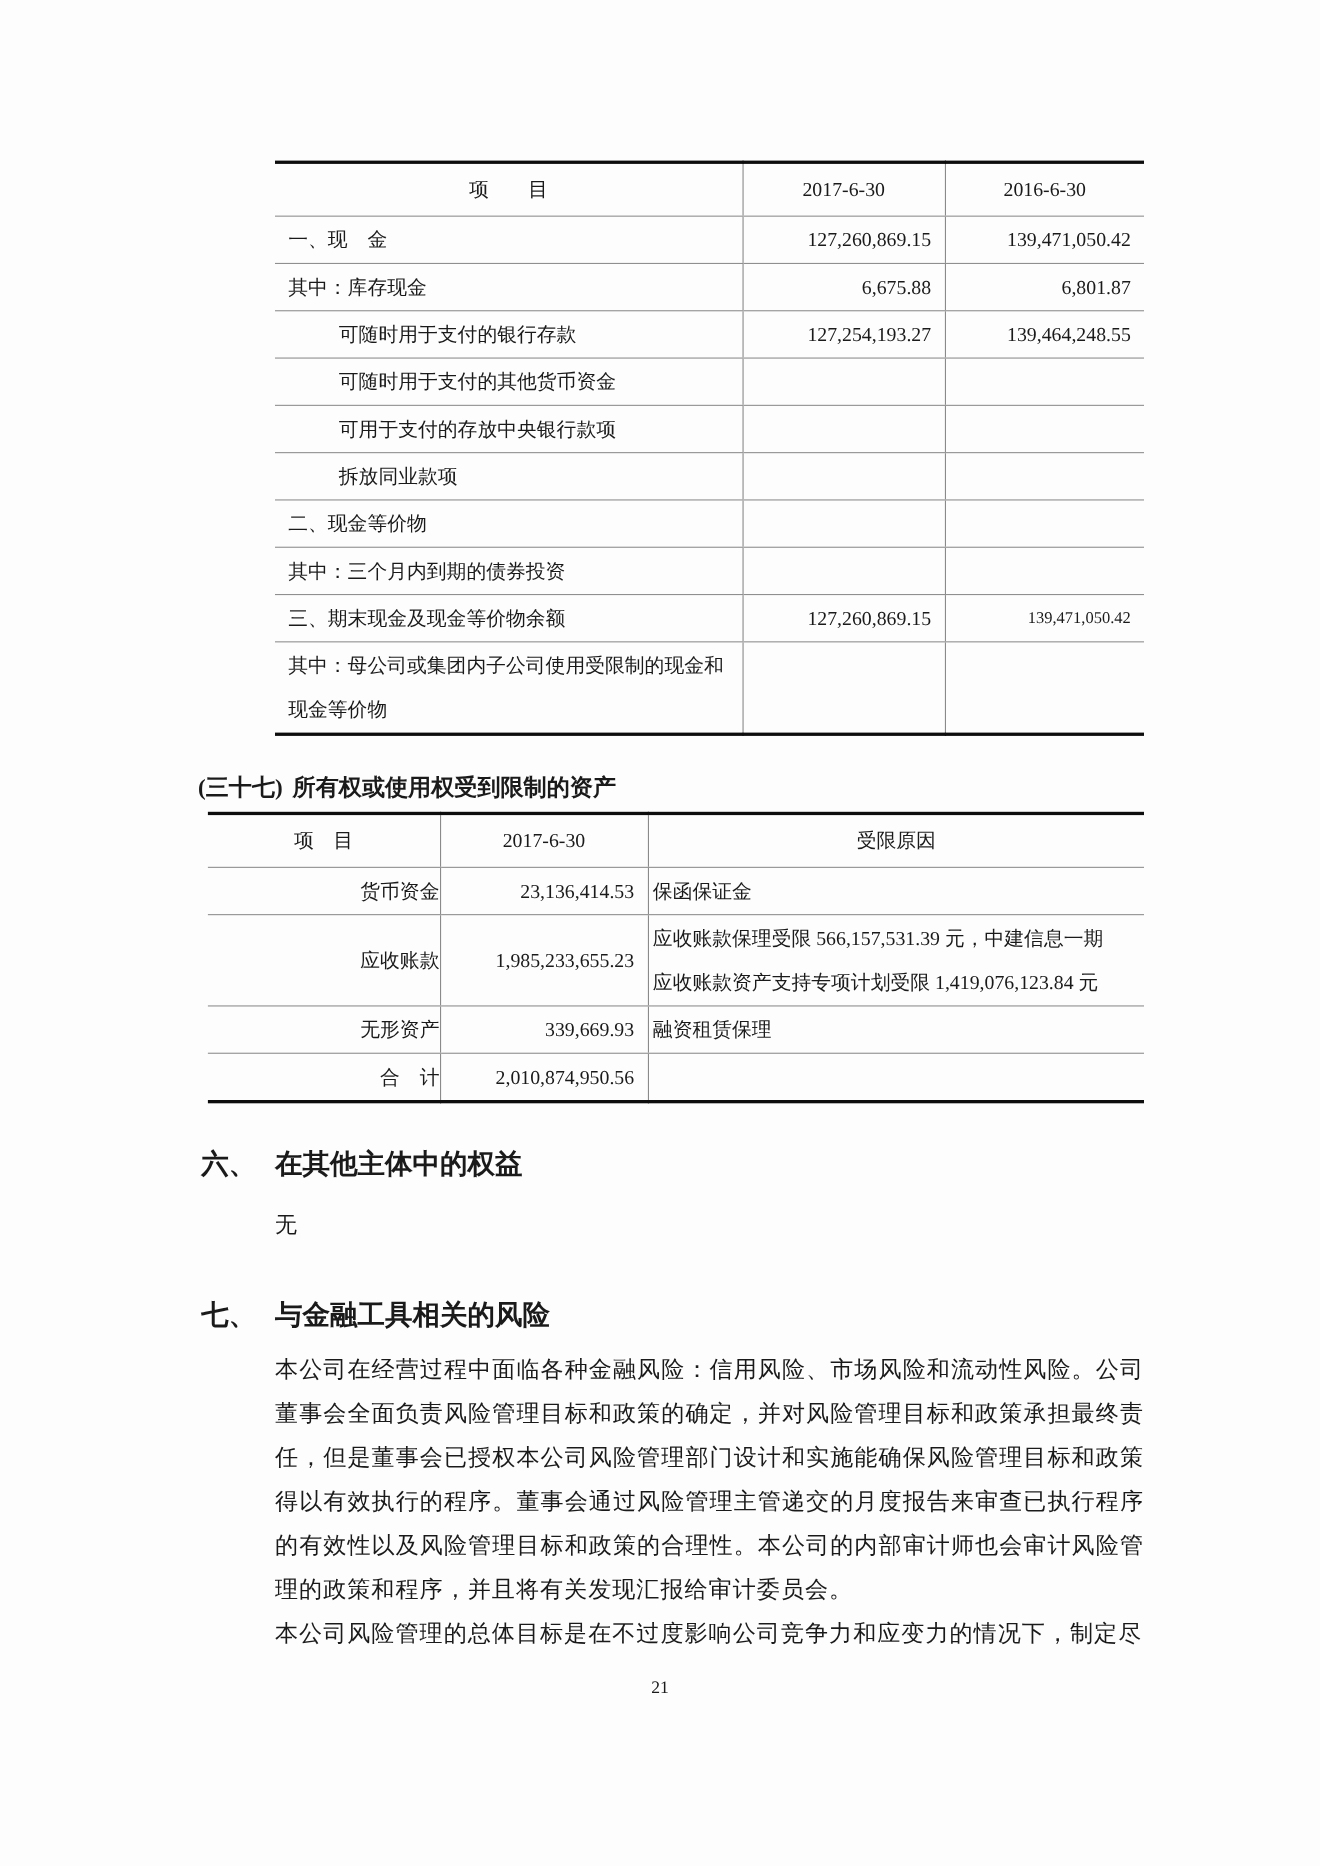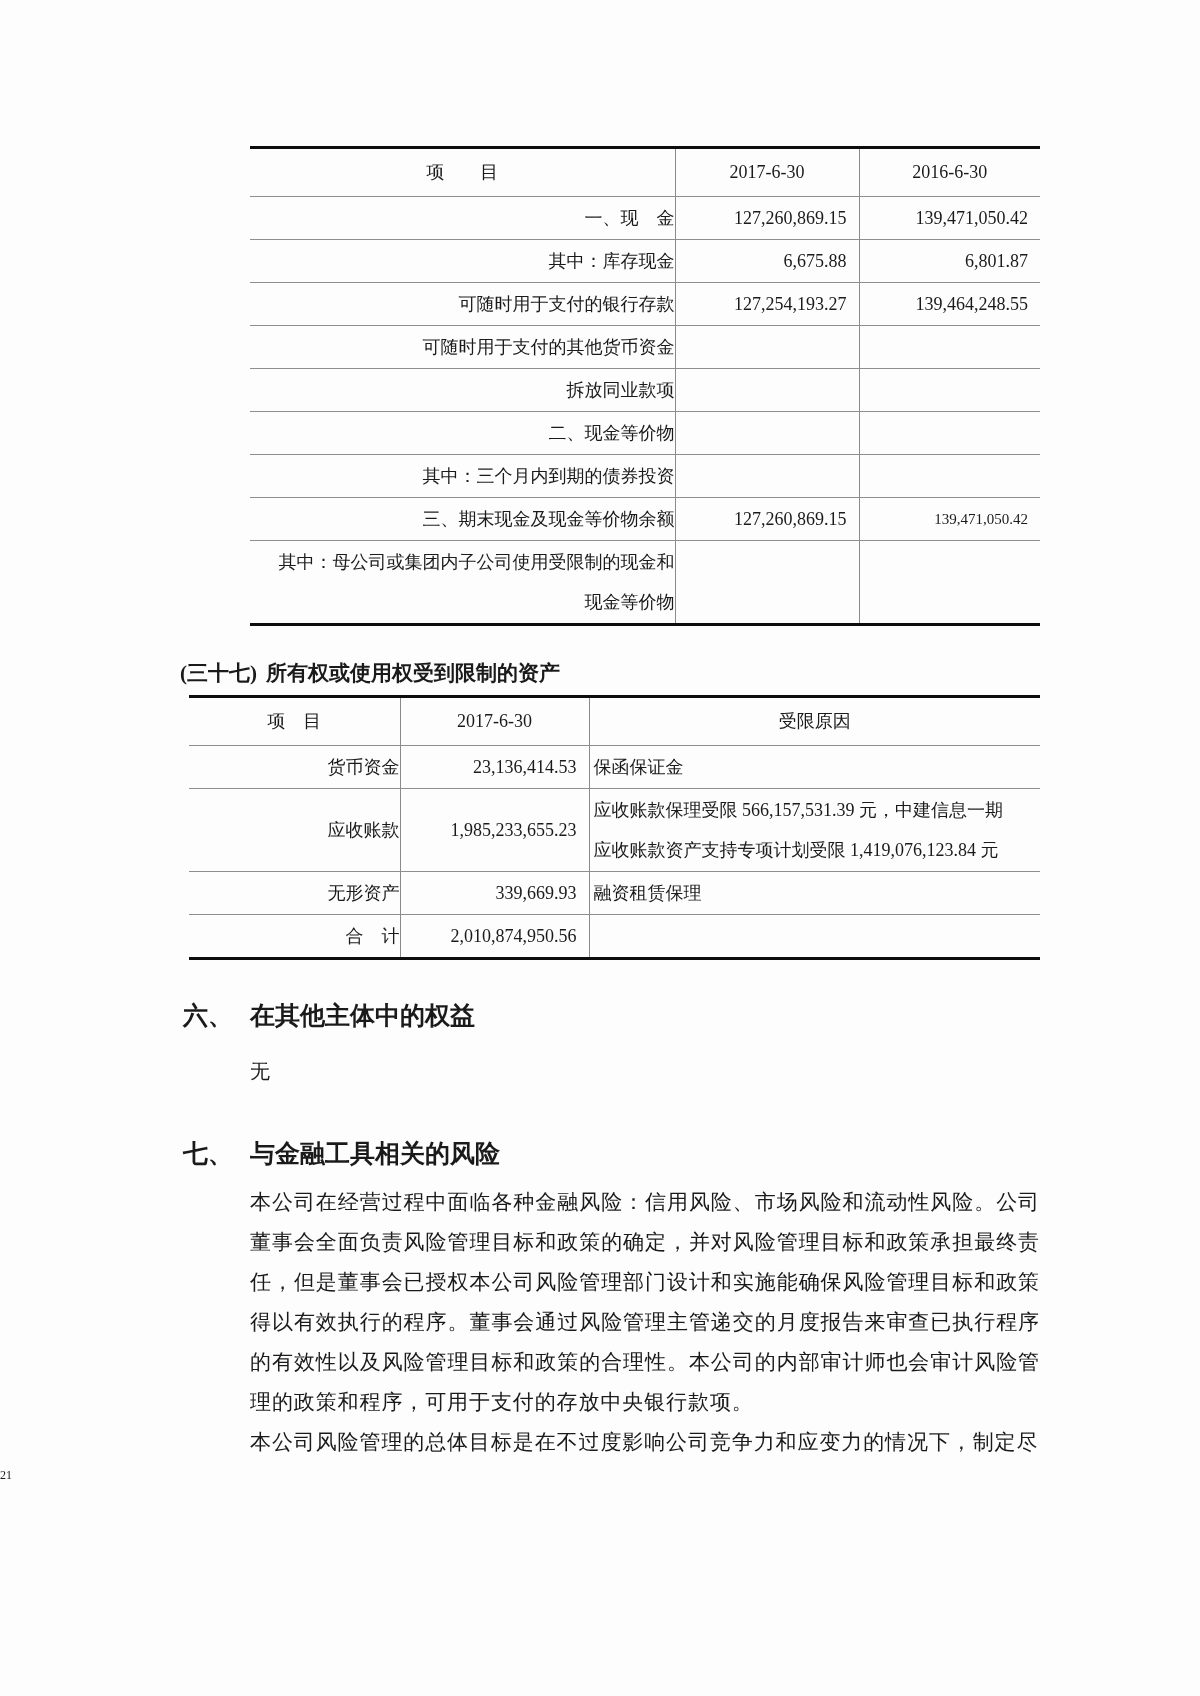--- a/index.html
+++ b/index.html
@@ -41,21 +41,21 @@
     vertical-align: middle;
     white-space: pre-line;
     border-bottom: 1px solid #8f8f8f;
   }
   th { line-height: 45px; text-align: center; }
   .t1 tr > *:nth-child(2), .t1 tr > *:nth-child(3),
   .t2 tr > *:nth-child(2), .t2 tr > *:nth-child(3) {
     border-left: 1px solid #8a8a8a;
   }
   tr:last-child td { border-bottom: none; }
-  td.lbl  { text-align: right; padding-left: 12px; }
+  td.lbl  { text-align: left; padding-left: 12px; }
   td.ind  { padding-left: 58px; }
   td.num  { text-align: right; padding-right: 12px; }
   td.num.sm { font-size: 15px; }
   td.ctr  { text-align: right; }
   td.rsn  { text-align: left; padding-left: 4px; }
   
   .sec37 {
     margin: 33px 0 0 180px;
     font-weight: bold;
     font-size: 21px;
@@ -82,24 +82,24 @@
     margin: 10px 0 0 250px;
     width: 790px;
     font-size: 21px;
     letter-spacing: 0.9px;
     line-height: 40px;
     text-align: justify;
     text-justify: inter-ideograph;
   }
   .para2 { margin-top: 0; }
   .pageno {
-    margin-top: 6px;
+    margin-top: 21px;
     width: 1200px;
-    text-align: left;
-    font-size: 12px;
+    text-align: center;
+    font-size: 16px;
   }
 </style>
 </head>
 <body>
 
 <div class="page">
 
   <table class="t1">
     <colgroup>
         <col class="c1">
@@ -126,20 +126,25 @@
       <td class="lbl ind">可随时用于支付的银行存款</td>
       <td class="num">127,254,193.27</td>
       <td class="num">139,464,248.55</td>
     </tr>
     <tr>
       <td class="lbl ind">可随时用于支付的其他货币资金</td>
       <td class="num"></td>
       <td class="num"></td>
     </tr>
     <tr>
+      <td class="lbl ind">可用于支付的存放中央银行款项</td>
+      <td class="num"></td>
+      <td class="num"></td>
+    </tr>
+    <tr>
       <td class="lbl ind">拆放同业款项</td>
       <td class="num"></td>
       <td class="num"></td>
     </tr>
     <tr>
       <td class="lbl">二、现金等价物</td>
       <td class="num"></td>
       <td class="num"></td>
     </tr>
     <tr>
@@ -204,18 +209,18 @@
   <div class="hrow h-six">
     <span class="hnum">六、</span>
     <span>在其他主体中的权益</span>
   </div>
   <div class="none-body">无</div>
 
   <div class="hrow h-seven">
     <span class="hnum">七、</span>
     <span>与金融工具相关的风险</span>
   </div>
-  <p class="para">本公司在经营过程中面临各种金融风险：信用风险、市场风险和流动性风险。公司董事会全面负责风险管理目标和政策的确定，并对风险管理目标和政策承担最终责任，但是董事会已授权本公司风险管理部门设计和实施能确保风险管理目标和政策得以有效执行的程序。董事会通过风险管理主管递交的月度报告来审查已执行程序的有效性以及风险管理目标和政策的合理性。本公司的内部审计师也会审计风险管理的政策和程序，可用于支付的存放中央银行款项。</p>
+  <p class="para">本公司在经营过程中面临各种金融风险：信用风险、市场风险和流动性风险。公司董事会全面负责风险管理目标和政策的确定，并对风险管理目标和政策承担最终责任，但是董事会已授权本公司风险管理部门设计和实施能确保风险管理目标和政策得以有效执行的程序。董事会通过风险管理主管递交的月度报告来审查已执行程序的有效性以及风险管理目标和政策的合理性。本公司的内部审计师也会审计风险管理的政策和程序，并且将有关发现汇报给审计委员会。</p>
   <p class="para para2">本公司风险管理的总体目标是在不过度影响公司竞争力和应变力的情况下，制定尽</p>
 
   <div class="pageno">21</div>
 
 </div>
 
 </body></html>

